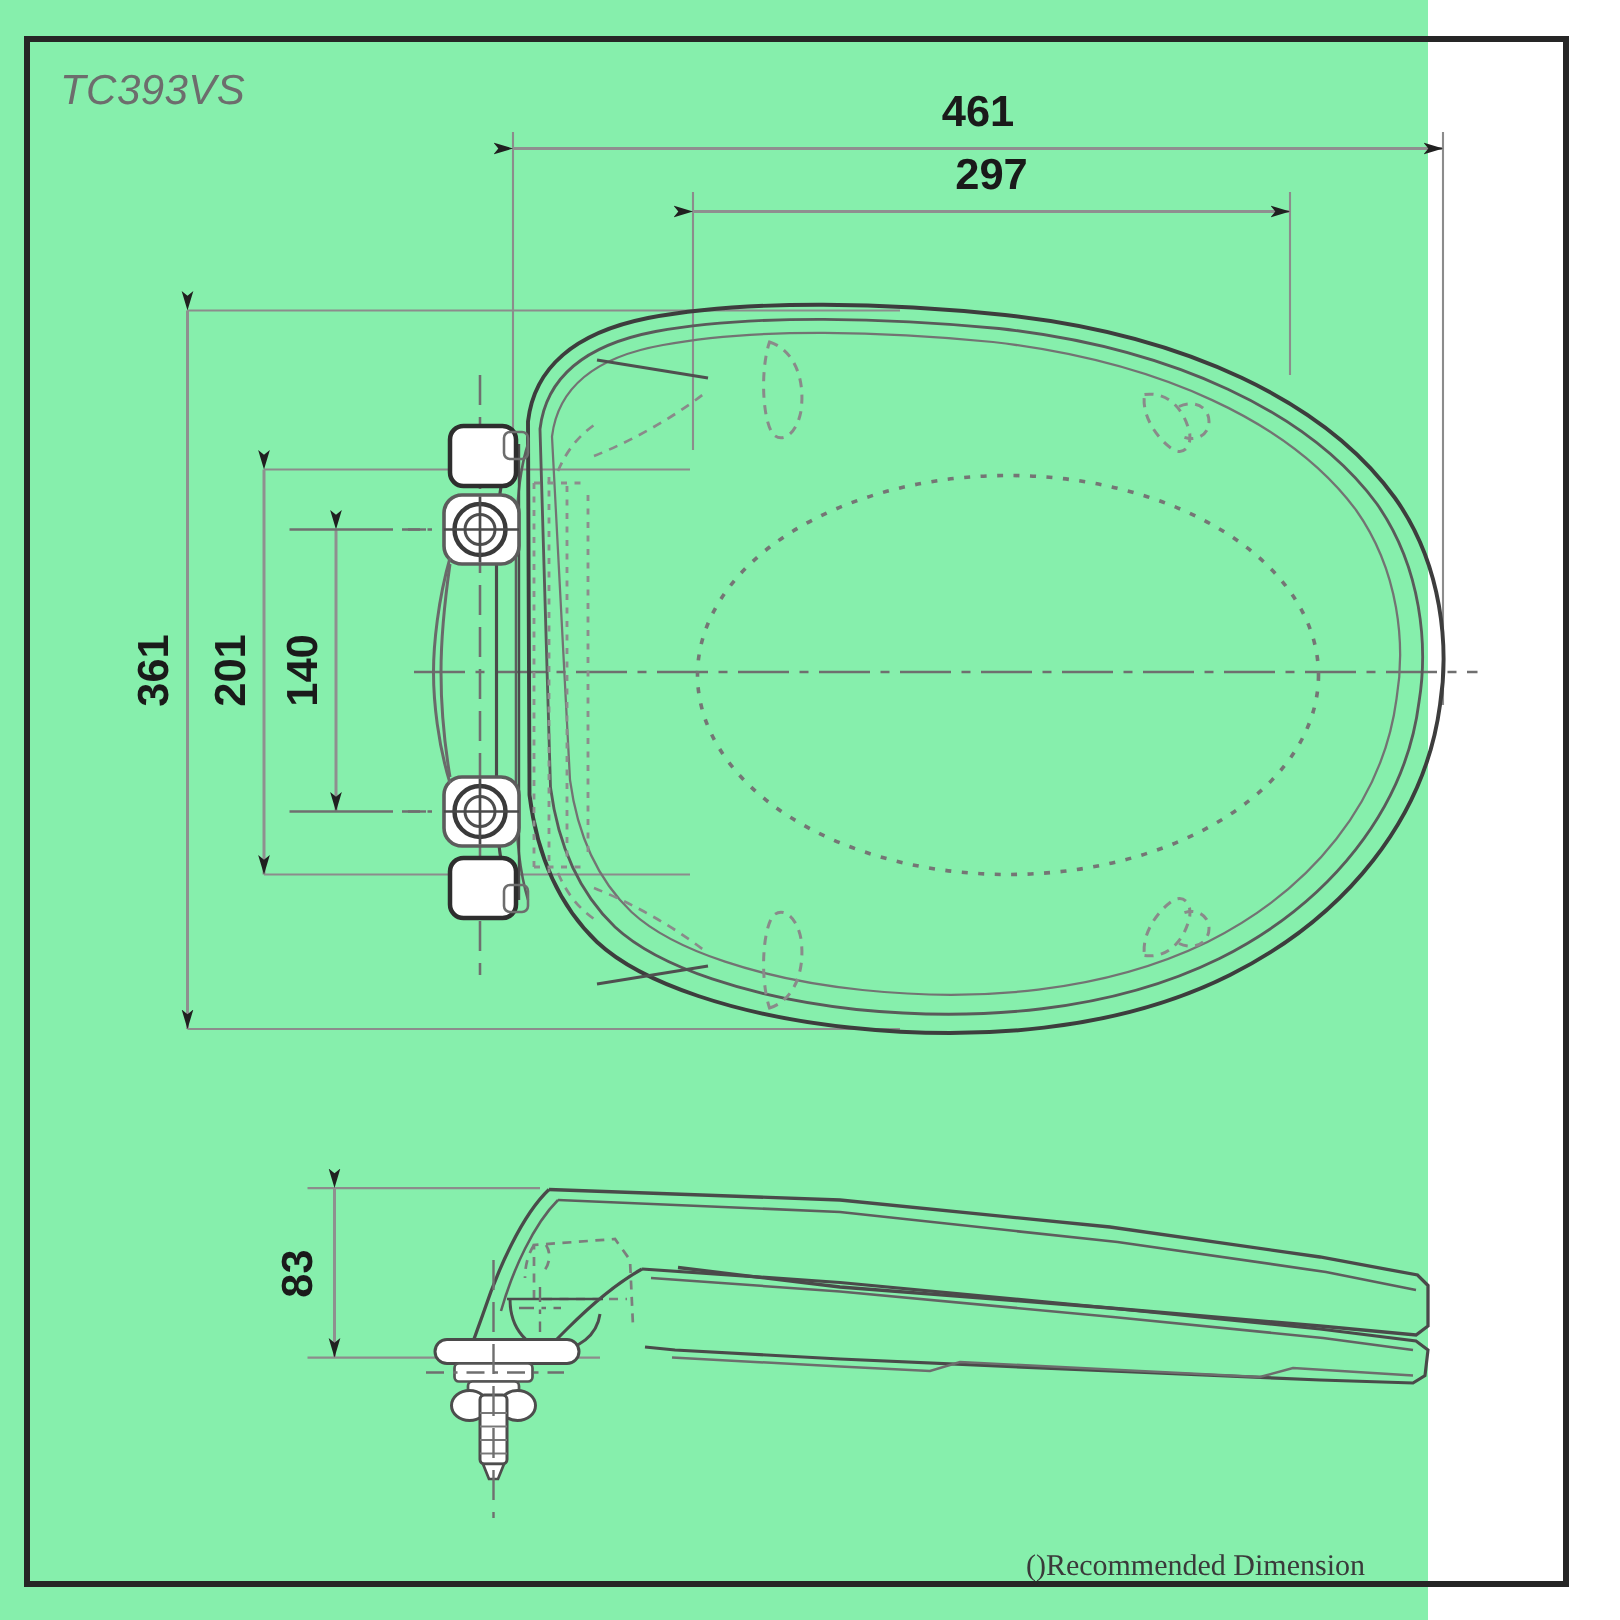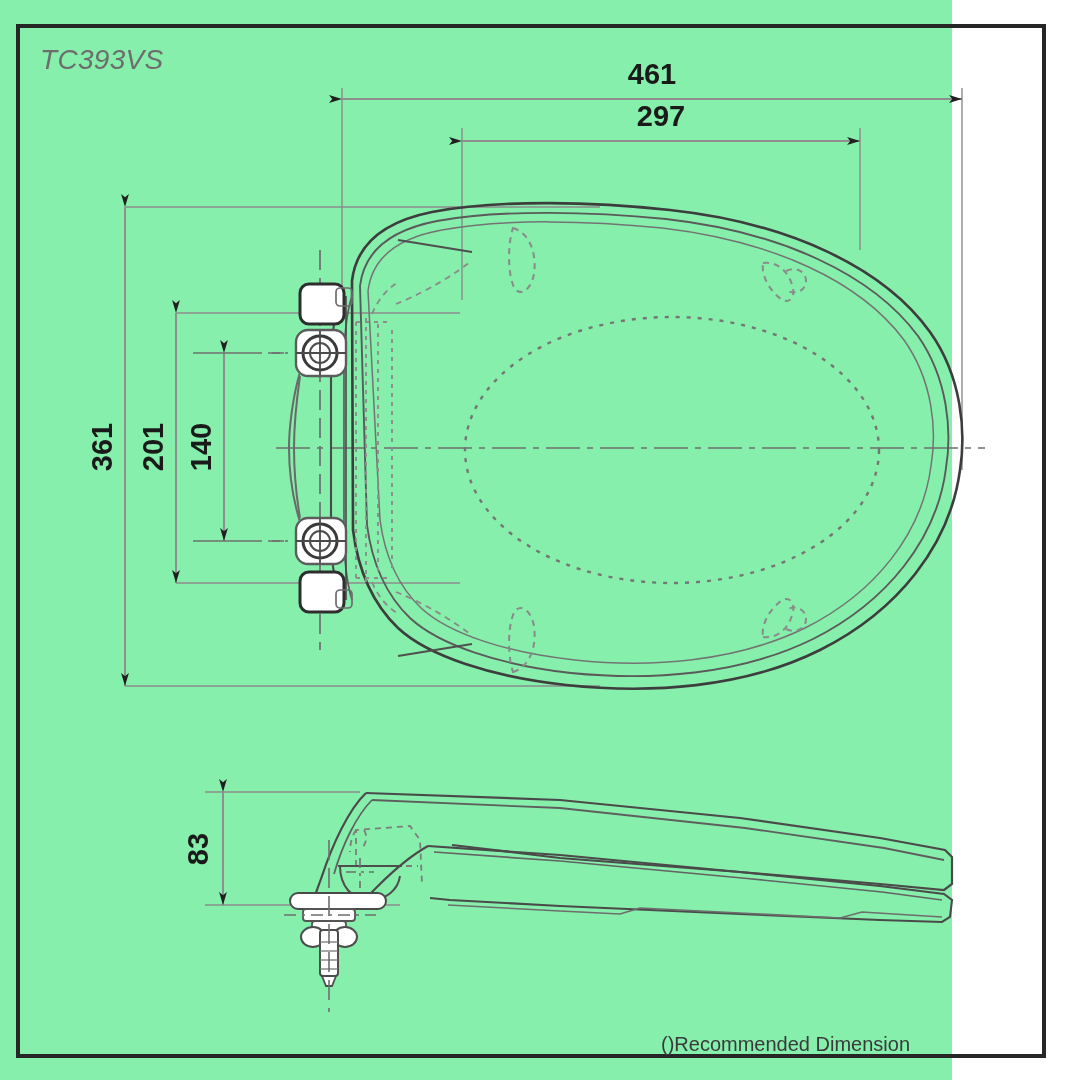--- a/index.html
+++ b/index.html
@@ -33,21 +33,21 @@
     font-size: 28px;
     font-style: italic;
     color: #6d6d6d;
     letter-spacing: 0.3px;
     white-space: nowrap;
   }
   .footer-note {
     position: absolute;
     right: 42px;
     bottom: 24px;
-    font-family: Liberation Sans, sans-serif;
+    font-family: Liberation Serif, serif;
     font-size: 20px;
     color: #3a3a3a;
     white-space: nowrap;
   }
   .dim-text {
     font-family: "Liberation Sans", sans-serif;
     font-weight: bold;
     fill: #1a1a1a;
   }
 </style>

